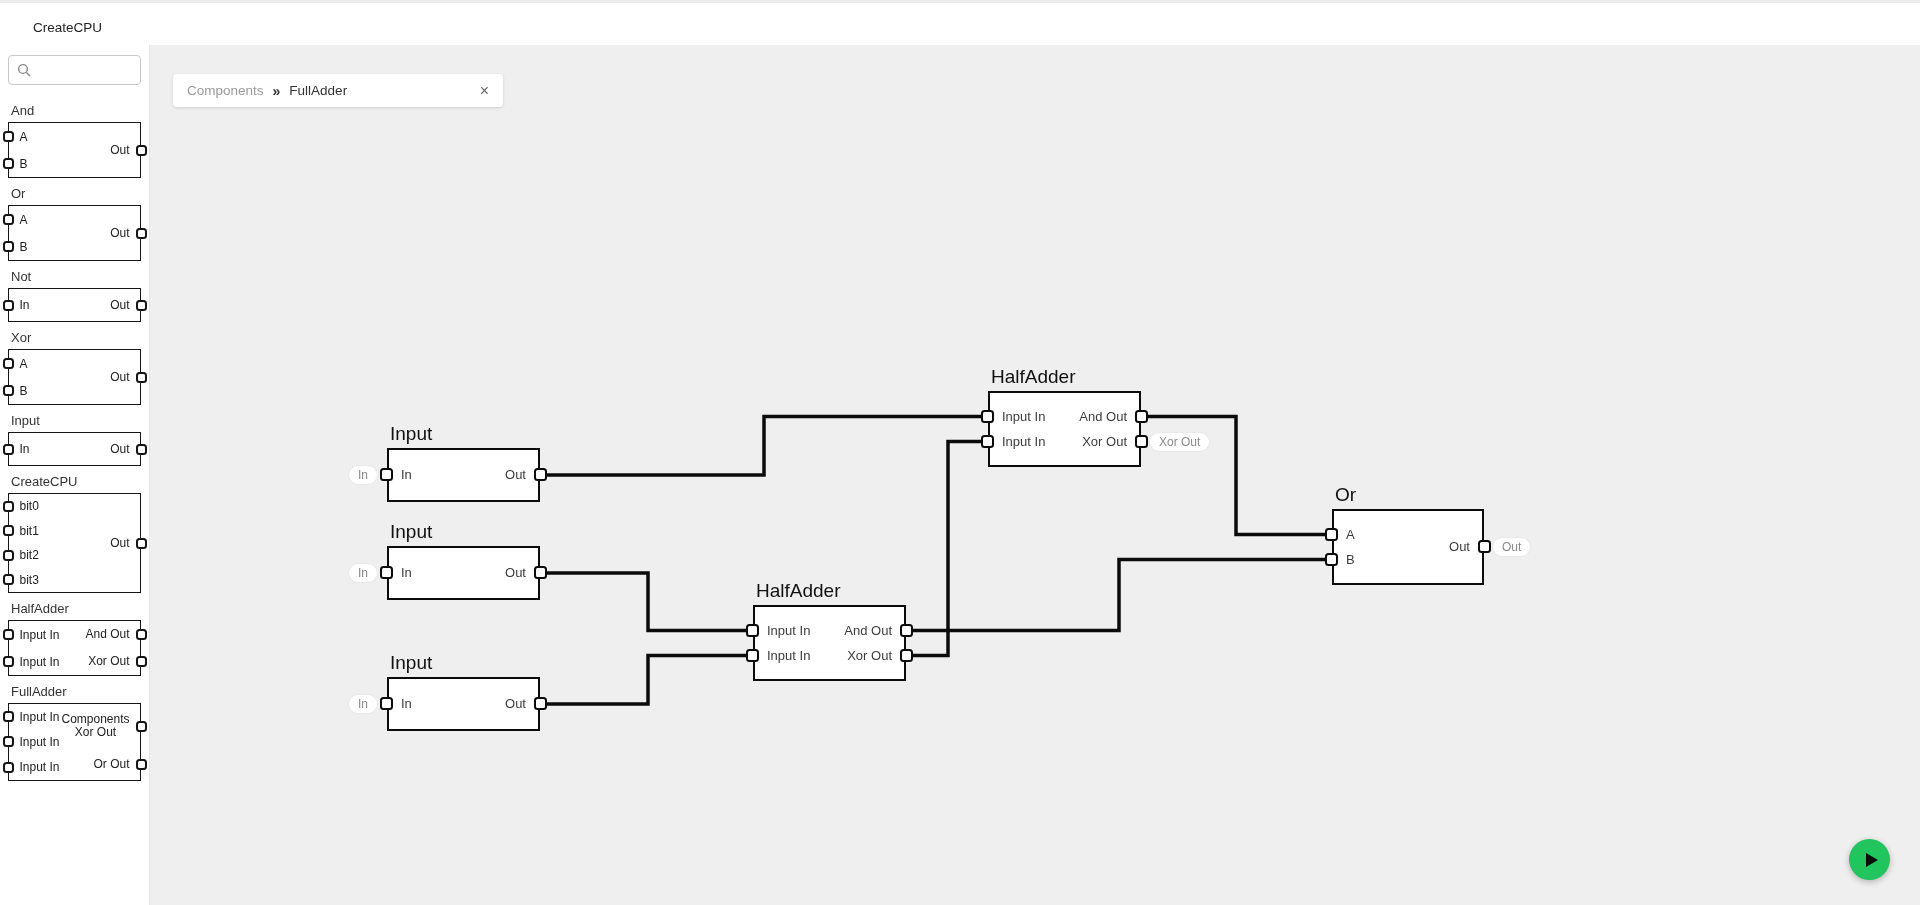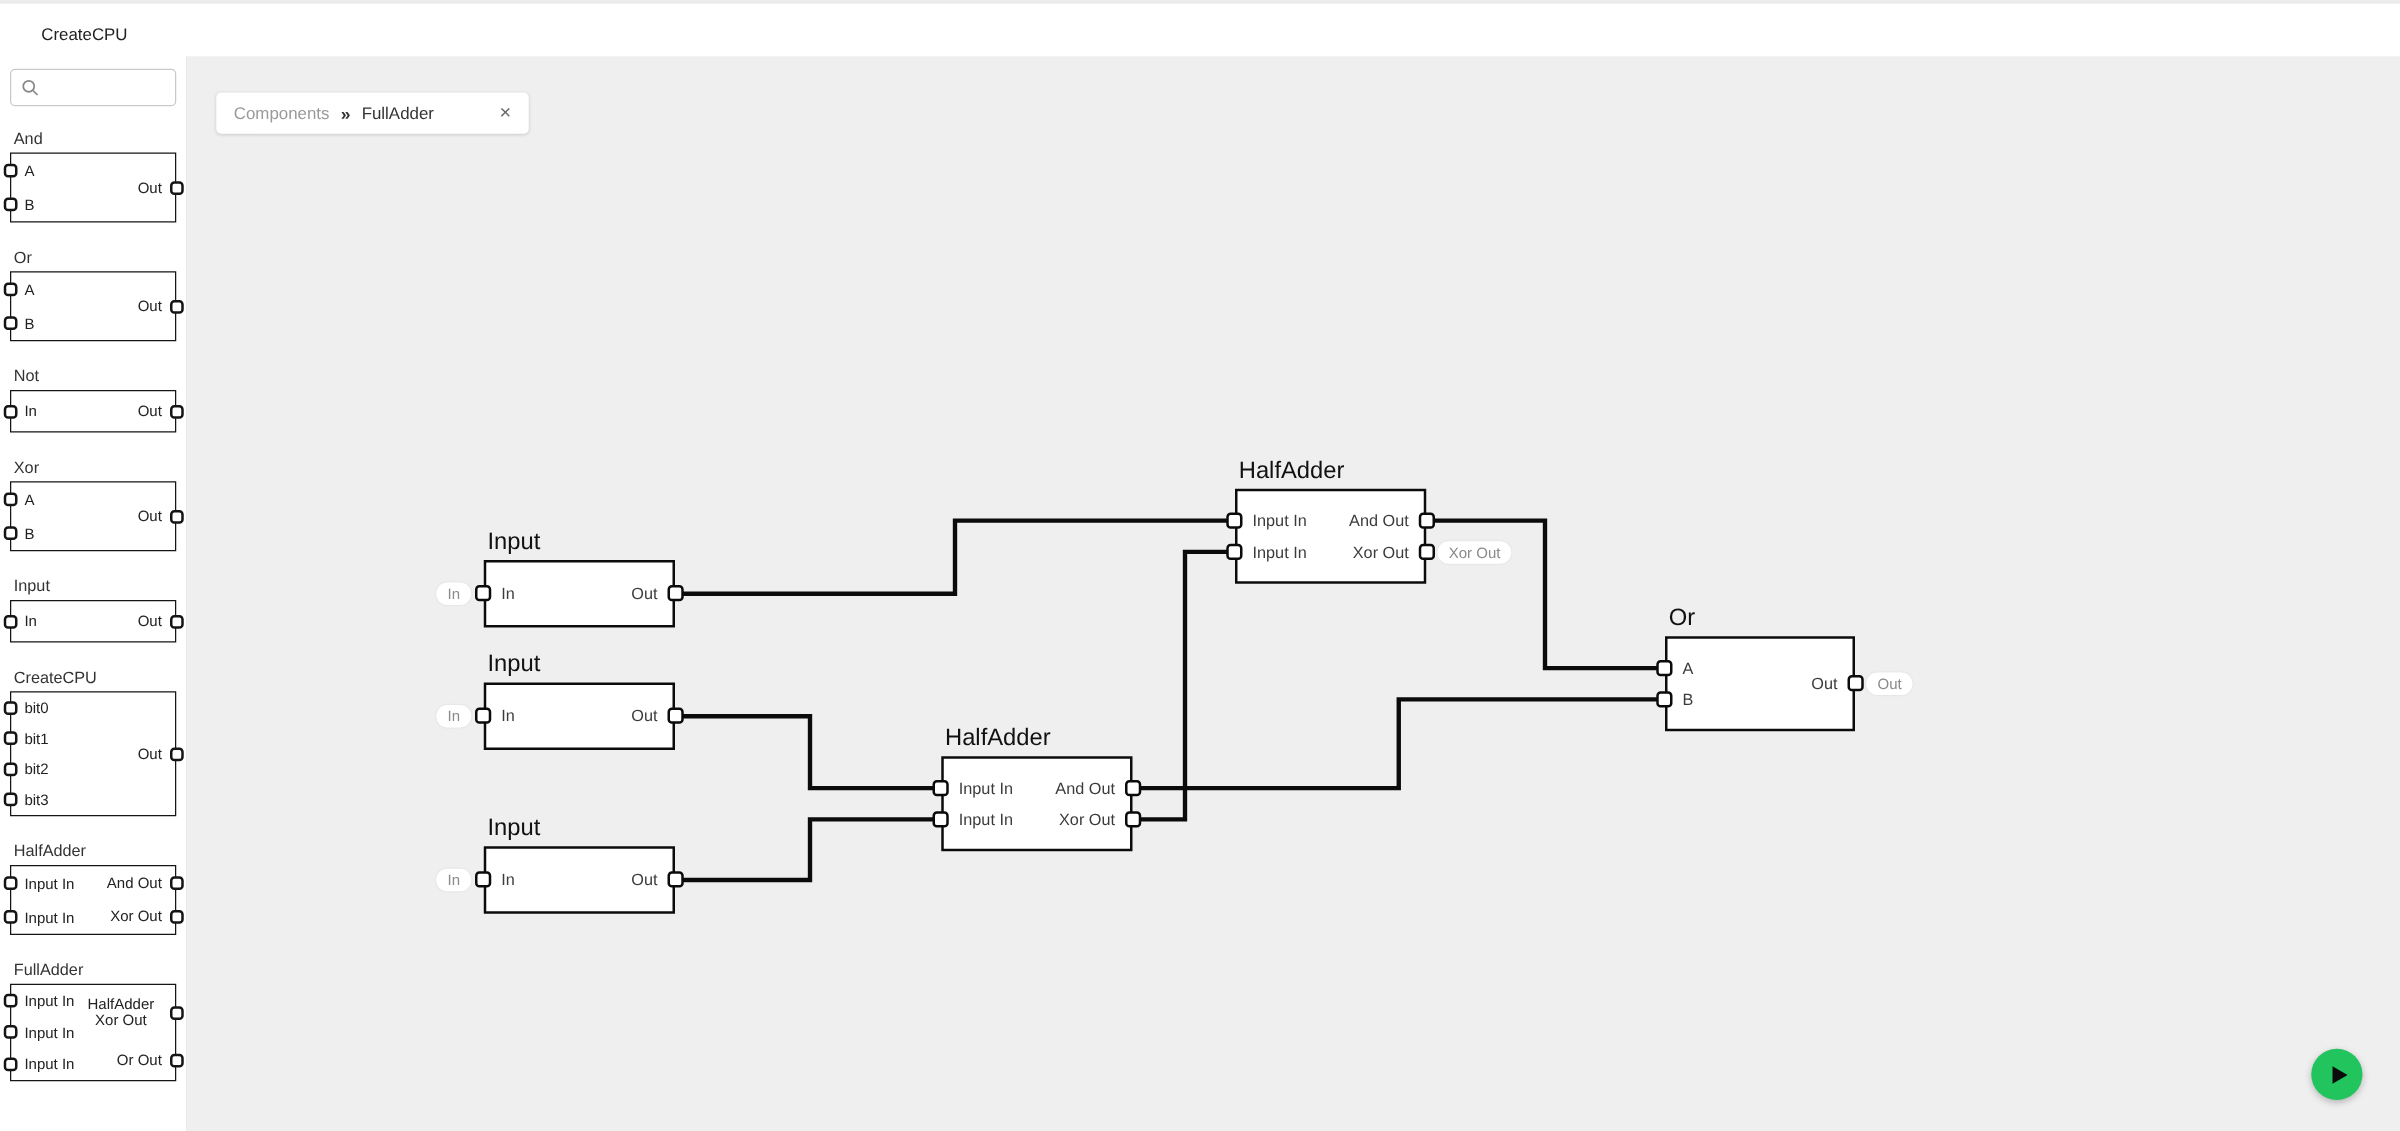--- a/index.html
+++ b/index.html
@@ -11,21 +11,21 @@
     display:flex;align-items:center;padding-left:33px;box-sizing:border-box}
   .app-title{font-size:13.5px;color:#222}
 
   
   .sidebar{position:absolute;left:0;top:45px;bottom:0;width:150px;background:#fff;
     border-right:1px solid #e4e4e4;box-sizing:border-box;overflow:hidden}
   .search-wrap{position:relative;margin:10px 8px 18px 8px}
   .search-input{width:100%;height:30px;border:1px solid #c9c9c9;border-radius:4px;
     box-sizing:border-box;padding:0 8px 0 30px;font-size:13px;outline:none;background:#fff;color:#333}
   .search-icon{position:absolute;left:9px;top:8px;width:14px;height:14px;pointer-events:none}
-  .p-item{margin:0 8px 20px 8px}
+  .p-item{margin:0 8px 8px 8px}
   .p-label{font-size:13px;color:#333;margin-bottom:4px;padding-left:3px}
   .p-box{position:relative;border:1.5px solid #151515;background:#fff;display:flex;
     justify-content:space-between;box-sizing:border-box}
   .p-col{display:flex;flex-direction:column;justify-content:space-around;min-width:0}
   .p-col.outs{align-items:flex-end}
   .p-row{display:flex;align-items:center;font-size:12px;color:#222;white-space:nowrap}
   .p-row.out-row{justify-content:flex-end;text-align:center}
   .p-row .txt{padding:0 3px}
   .p-row.out-row .txt{max-width:68px;white-space:normal;line-height:13px}
   .pin{width:11px;height:11px;border:2px solid #151515;background:#fff;border-radius:3.5px;
@@ -38,21 +38,21 @@
   .wires{position:absolute;left:0;top:0}
   .node{position:absolute;background:#fff;border:2.5px solid #0b0b0b;box-sizing:border-box}
   .node-title{position:absolute;top:-27px;left:1px;font-size:19px;color:#111;white-space:nowrap}
   .cport-label{position:absolute;font-size:13px;color:#3c3c3c;line-height:18px;white-space:nowrap}
   .cpin{position:absolute;width:13px;height:13px;border:2.5px solid #0b0b0b;border-radius:3.5px;
     background:#fff;box-sizing:border-box}
   .badge{position:absolute;background:rgba(255,255,255,.96);color:#8a8a8a;font-size:12px;
     border-radius:10px;padding:2px 9px;white-space:nowrap;box-shadow:0 0 2px rgba(0,0,0,.10)}
 
   
-  .breadcrumb{position:absolute;left:23px;top:29px;width:250px;height:33px;background:#fff;
+  .breadcrumb{position:absolute;left:23px;top:29px;width:330px;height:33px;background:#fff;
     border-radius:4px;box-shadow:0 1px 3px rgba(0,0,0,.14);display:flex;align-items:center;
     padding:0 14px;box-sizing:border-box;font-size:13.5px;gap:9px;z-index:5}
   .bc-root{color:#9a9a9a;cursor:pointer}
   .bc-sep{color:#333;font-weight:700;font-size:14px}
   .bc-cur{color:#333}
   .bc-close{margin-left:auto;color:#666;font-size:16px;cursor:pointer;line-height:1}
 
   
   .play-btn{position:absolute;right:30px;bottom:25px;width:41px;height:41px;border-radius:50%;
     border:none;display:flex;align-items:center;justify-content:center;cursor:pointer;
@@ -239,21 +239,21 @@
               <span class="pin in-side"></span>
               <span class="txt">Input In</span>
             </div>
             <div class="p-row">
               <span class="pin in-side"></span>
               <span class="txt">Input In</span>
             </div>
           </div>
           <div class="p-col outs">
             <div class="p-row out-row">
-              <span class="txt">HalfAdder Xor Out</span>
+              <span class="txt">Components Xor Out</span>
               <span class="pin out-side"></span>
             </div>
             <div class="p-row out-row">
               <span class="txt">Or Out</span>
               <span class="pin out-side"></span>
             </div>
           </div>
         </div>
       </div>
     </div>

